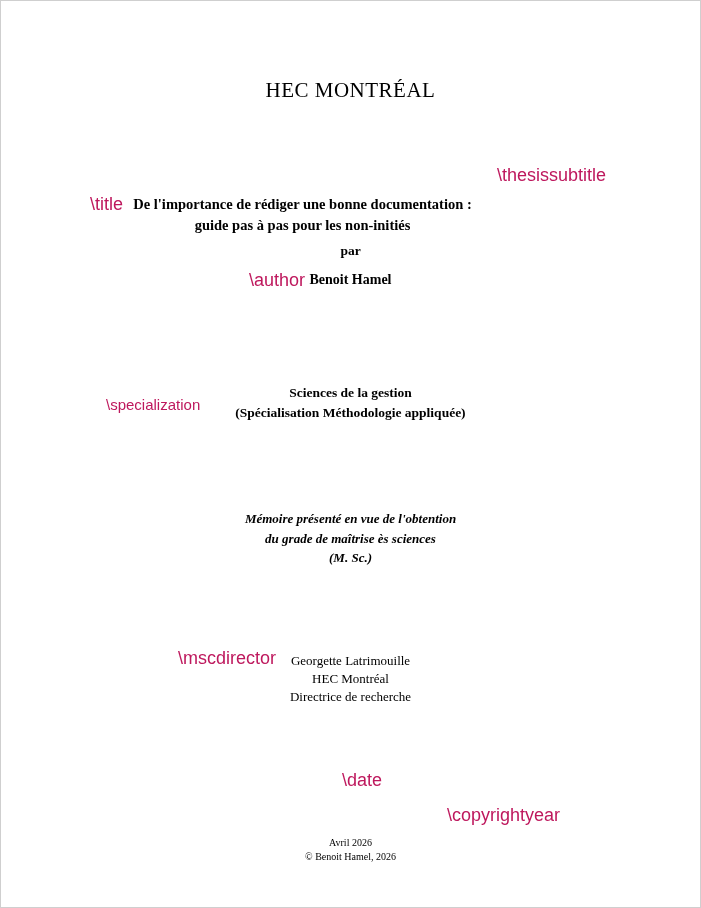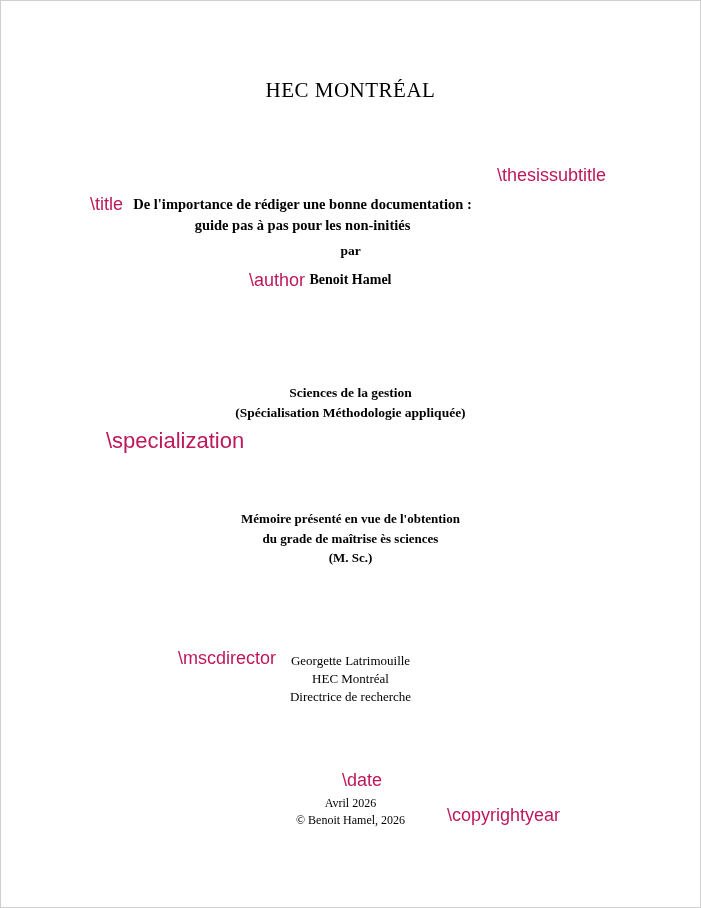--- a/index.html
+++ b/index.html
@@ -41,22 +41,21 @@
     color: #000000;
   }
   .macro {
     position: absolute;
     color: #be185d;
     font-family: Liberation Sans, sans-serif;
     font-size: 18px;
     white-space: nowrap;
   }
   .macro-sm {
-    font-size: 22px;
-    margin-top: 32px;
+    font-size: 15px;
   }
   .title-block {
     top: 194px;
     font-size: 14.5px;
     font-weight: bold;
     line-height: 1.45;
     padding: 0 120px;
     box-sizing: border-box;
     width: 605px;
   }
@@ -72,31 +71,32 @@
   }
   .spec-block {
     top: 383px;
     font-size: 13.5px;
     font-weight: bold;
     line-height: 1.45;
   }
   .memoire {
     top: 509px;
     font-size: 13px;
+    font-style: italic;
     font-weight: bold;
     line-height: 1.5;
   }
   .director-block {
     top: 652px;
     font-size: 13px;
     line-height: 1.38;
   }
   .date-block {
-    top: 795px;
-    font-size: 12px;
+    top: 836px;
+    font-size: 10px;
     line-height: 1.4;
   }
   .thesissubtitle-macro { left: 497px; top: 165px; }
   .title-macro { left: 90px; top: 194px; }
   .author-macro { left: 249px; top: 270px; text-align: center; }
   .specialization-macro { left: 106px; top: 396px; }
   .mscdirector-macro { left: 178px; top: 648px; }
   .date-macro { left: 342px; top: 770px; }
   .copyrightyear-macro { left: 447px; top: 805px; }
 </style>

